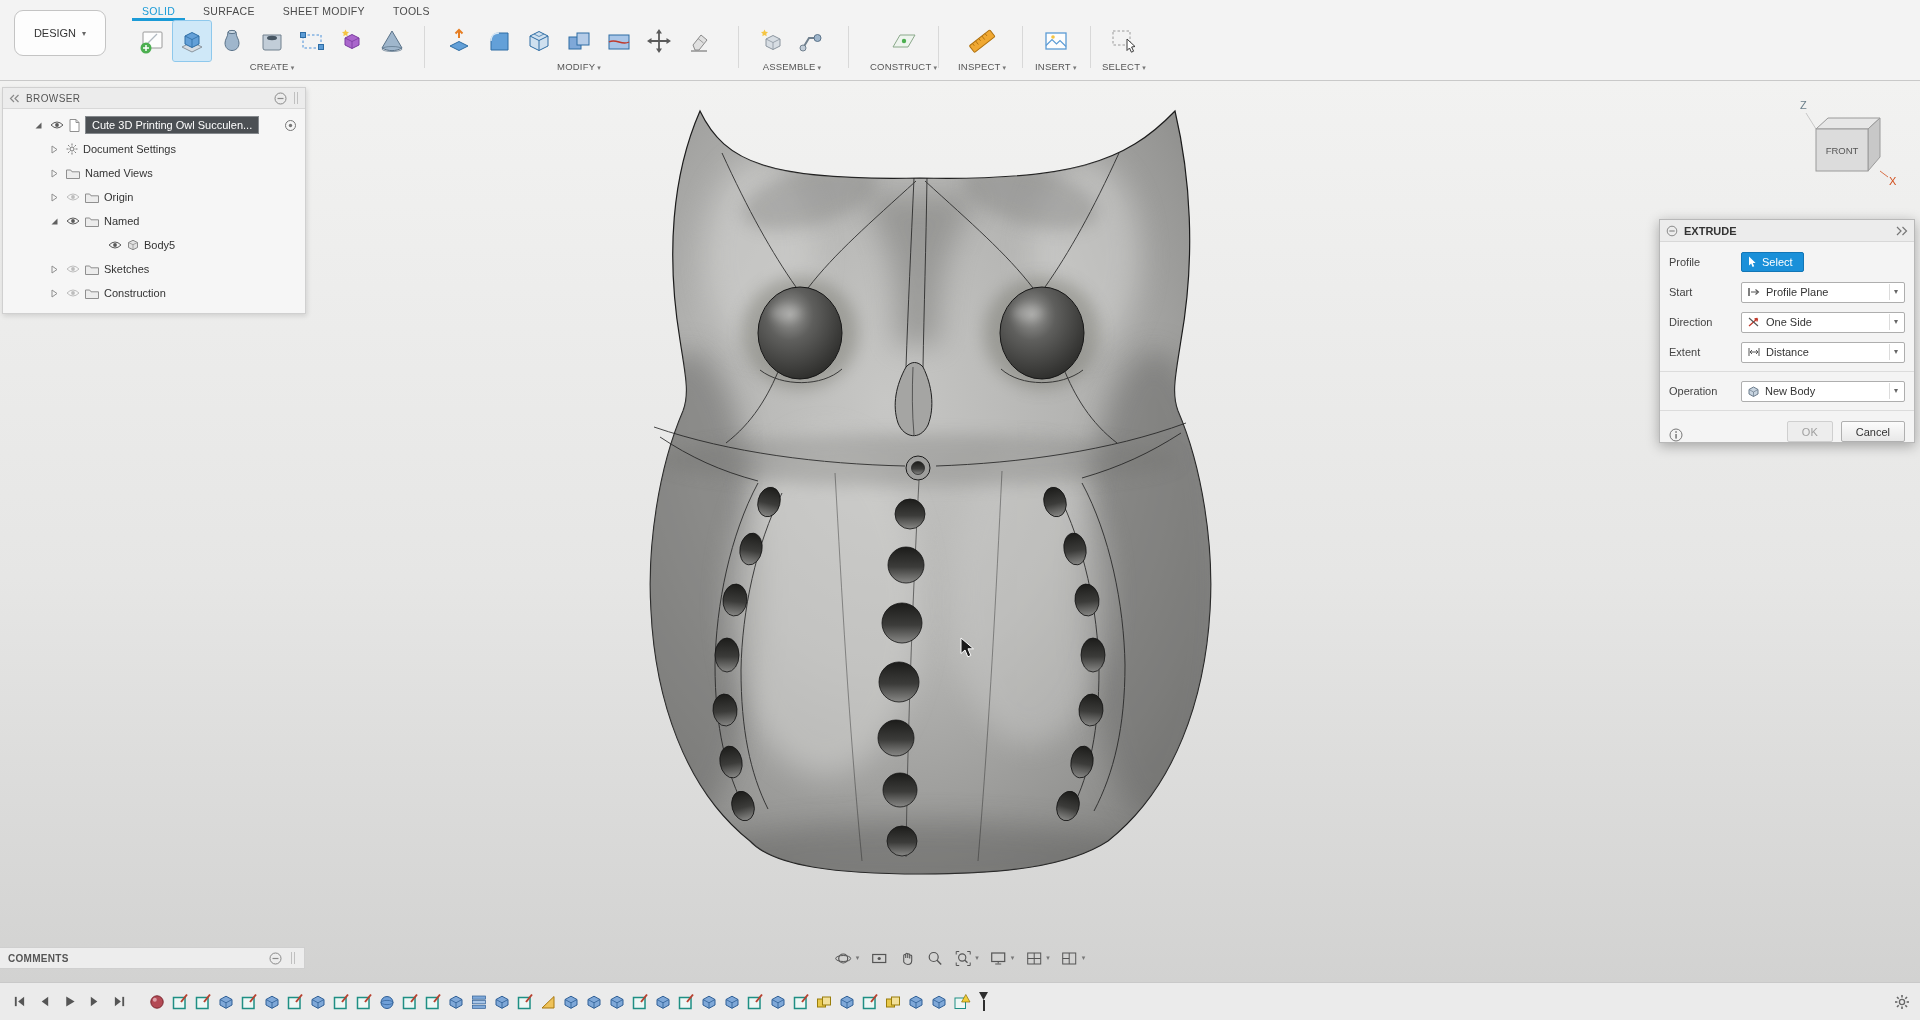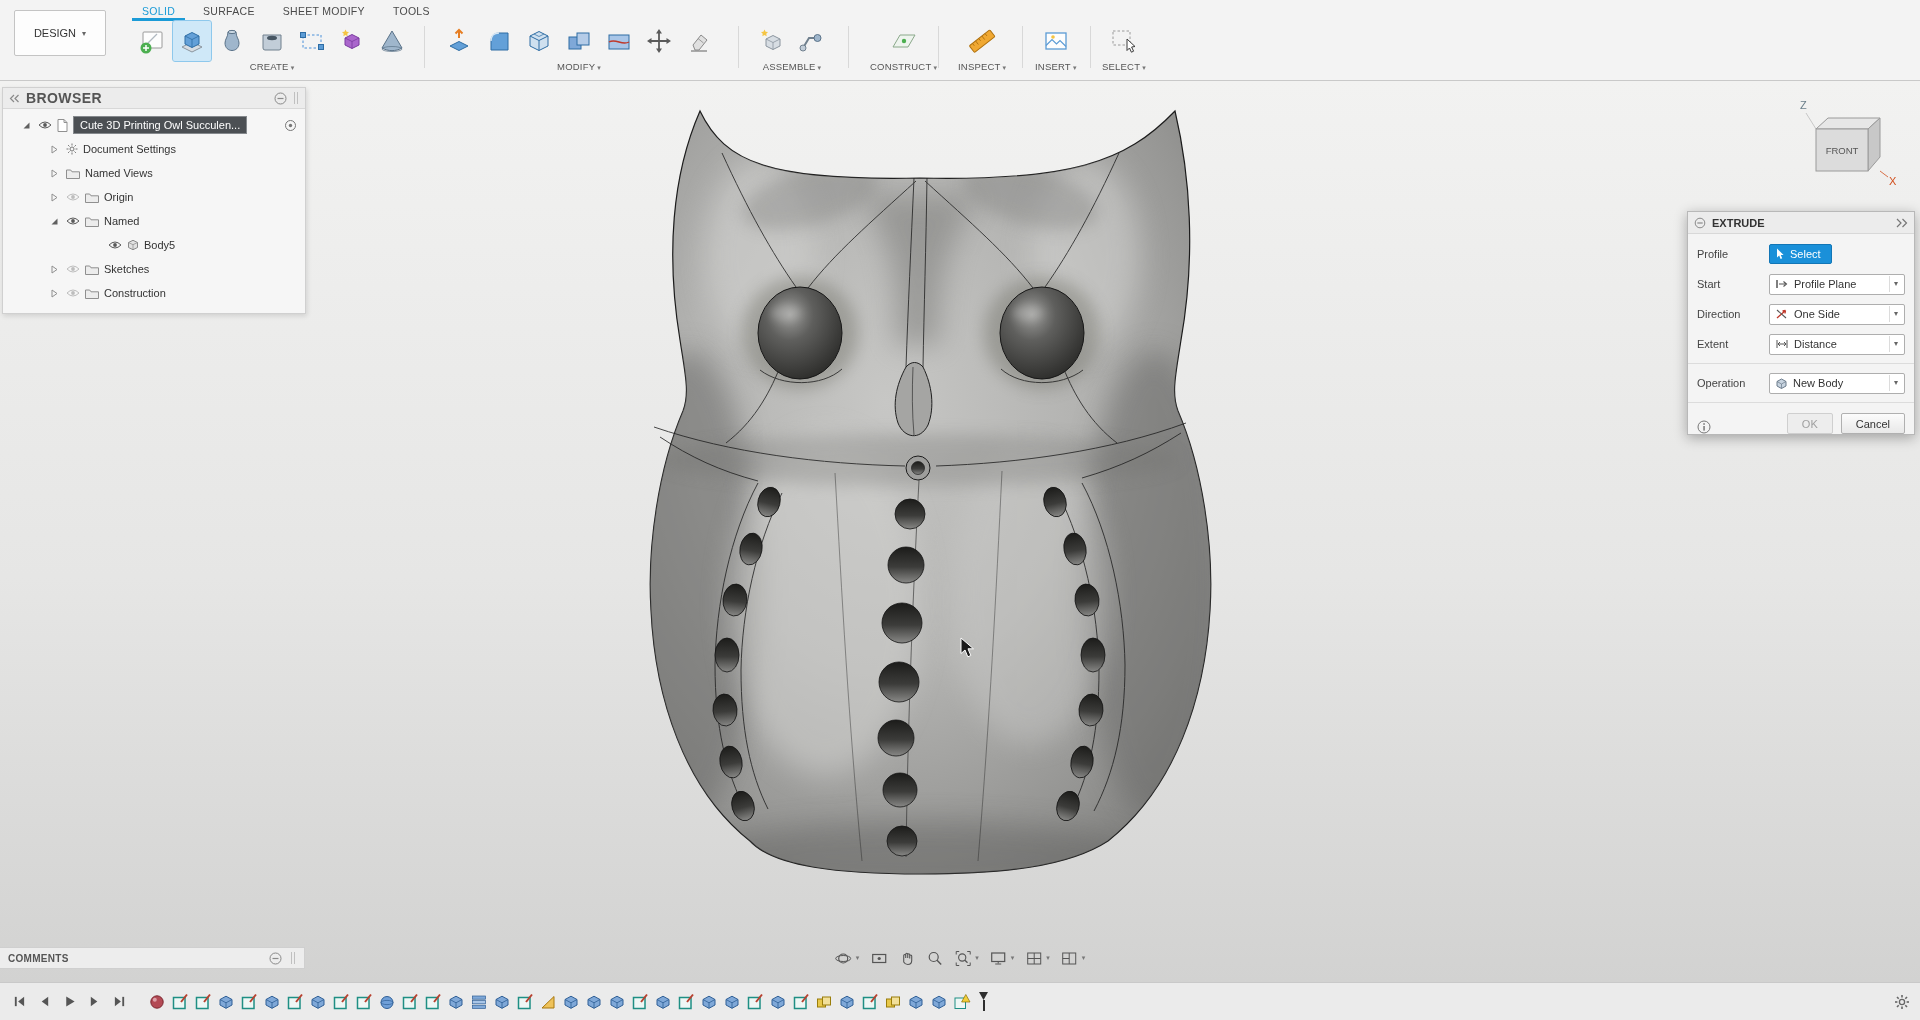--- a/index.html
+++ b/index.html
@@ -1,21 +1,21 @@
 <!DOCTYPE html>
 <html><head>
 <meta charset="utf-8">
 <style>
   *{margin:0;padding:0;box-sizing:border-box}
   html,body{width:1920px;height:1020px;overflow:hidden;font-family:"Liberation Sans",sans-serif;color:#333}
   .app{position:relative;width:1920px;height:1020px;background:#e8e8e8}
 
   
   .topbar{position:absolute;top:0;left:0;right:0;height:81px;background:#f3f3f3;border-bottom:1px solid #c9c9c9;z-index:30}
-  .design-btn{position:absolute;left:14px;top:10px;width:92px;height:46px;background:#fdfdfd;border:1px solid #c4c4c4;border-radius:2px;display:flex;align-items:center;justify-content:center;gap:6px;font-size:11px;color:#333;cursor:default}
+  .design-btn{position:absolute;left:14px;top:10px;width:92px;height:46px;background:#fdfdfd;border:1px solid #c4c4c4;border-radius:9px;display:flex;align-items:center;justify-content:center;gap:6px;font-size:11px;color:#333;cursor:default}
   .design-caret{font-size:8px;color:#666}
   .tabs{position:absolute;left:128px;top:0;height:21px;display:flex}
   .tab{padding:0 14px;font-size:10.5px;color:#4a4a4a;display:flex;align-items:center;position:relative;letter-spacing:.3px}
   .tab.active{color:#1b9bd7;font-weight:normal}
   .tab.active:after{content:"";position:absolute;left:4px;right:4px;bottom:0;height:3px;background:#1b9bd7}
   .group{position:absolute;top:21px;text-align:center}
   .icons-row{display:flex;gap:2px;justify-content:center}
   .tool-icon{width:38px;height:40px;display:flex;align-items:center;justify-content:center;border-radius:2px;background:none;border:none}
   .tool-icon svg{width:30px;height:30px}
   .tool-icon.active{background:#cfe8f8;outline:1px solid #8ec8ec}
@@ -24,33 +24,33 @@
   .tb-divider{position:absolute;top:26px;height:42px;width:1px;background:#d8d8d8}
 
   
   .canvas{position:absolute;top:81px;left:0;width:1920px;height:901px;background:linear-gradient(180deg,#f2f2f1 0%,#e6e6e5 55%,#d2d2d1 100%);overflow:hidden}
   .owl{position:absolute;left:630px;top:24px}
   .cursor{position:absolute;left:960px;top:556px;z-index:40}
 
   
   .browser{position:absolute;left:2px;top:6px;width:304px;background:rgba(246,246,246,.97);border:1px solid #d0d0d0;box-shadow:1px 2px 5px rgba(0,0,0,.12);z-index:20}
   .browser-header{height:21px;background:#ececec;border-bottom:1px solid #d8d8d8;display:flex;align-items:center;padding:0 6px;gap:6px}
-  .browser-title{font-size:14px;font-weight:bold;color:#555;letter-spacing:.4px;flex:1}
+  .browser-title{font-size:10px;font-weight:normal;color:#555;letter-spacing:.4px;flex:1}
   .tree{padding:4px 0 8px}
   .tree-row{height:24px;display:flex;align-items:center;gap:5px;font-size:11px;color:#333;padding-left:44px}
-  .tree-row.root{padding-left:16px}
+  .tree-row.root{padding-left:28px}
   .tree-row.lvl2{padding-left:86px}
   .tri{width:14px;display:flex;justify-content:center}
   .ticon{display:flex;align-items:center}
   .tree-label{white-space:nowrap}
   .root-label{background:#4c5054;color:#fff;padding:2px 6px;border:1px solid #85898d;font-size:11px;max-width:176px;white-space:nowrap;overflow:hidden}
   .target{margin-left:auto;margin-right:8px;display:flex}
 
   
-  .dialog{position:absolute;right:5px;top:130px;width:228px;background:#f4f4f4;border:1px solid #b8b8b8;box-shadow:0 3px 12px rgba(0,0,0,.3);font-size:11px;z-index:25}
+  .dialog{position:absolute;right:5px;top:138px;width:256px;background:#f4f4f4;border:1px solid #b8b8b8;box-shadow:0 3px 12px rgba(0,0,0,.3);font-size:11px;z-index:25}
   .dialog-header{height:22px;display:flex;align-items:center;padding:0 6px;gap:6px;background:#ececec;border-bottom:1px solid #d8d8d8}
   .dialog-title{font-weight:bold;color:#333;font-size:11px;flex:1}
   .dlg-body{padding:9px 9px 0}
   .dlg-row{display:flex;align-items:center;margin-bottom:8px;height:22px}
   .dlg-label{width:72px;color:#444;flex:none}
   .select-btn{background:#1a90d9;color:#fff;border:1px solid #1276b6;border-radius:2px;height:20px;padding:0 10px 0 6px;display:inline-flex;align-items:center;gap:5px;font-size:11px}
   .dropdown{flex:1;height:21px;background:#fff;border:1px solid #aeaeae;border-radius:2px;display:flex;align-items:center;padding:0 2px 0 5px;gap:5px}
   .dd-text{flex:1;color:#333;white-space:nowrap;overflow:hidden}
   .dd-caret{color:#666;font-size:8px;border-left:1px solid #dcdcdc;padding:4px 4px;line-height:1}
   .dlg-sep{height:1px;background:#dcdcdc;margin:8px -9px 8px}

